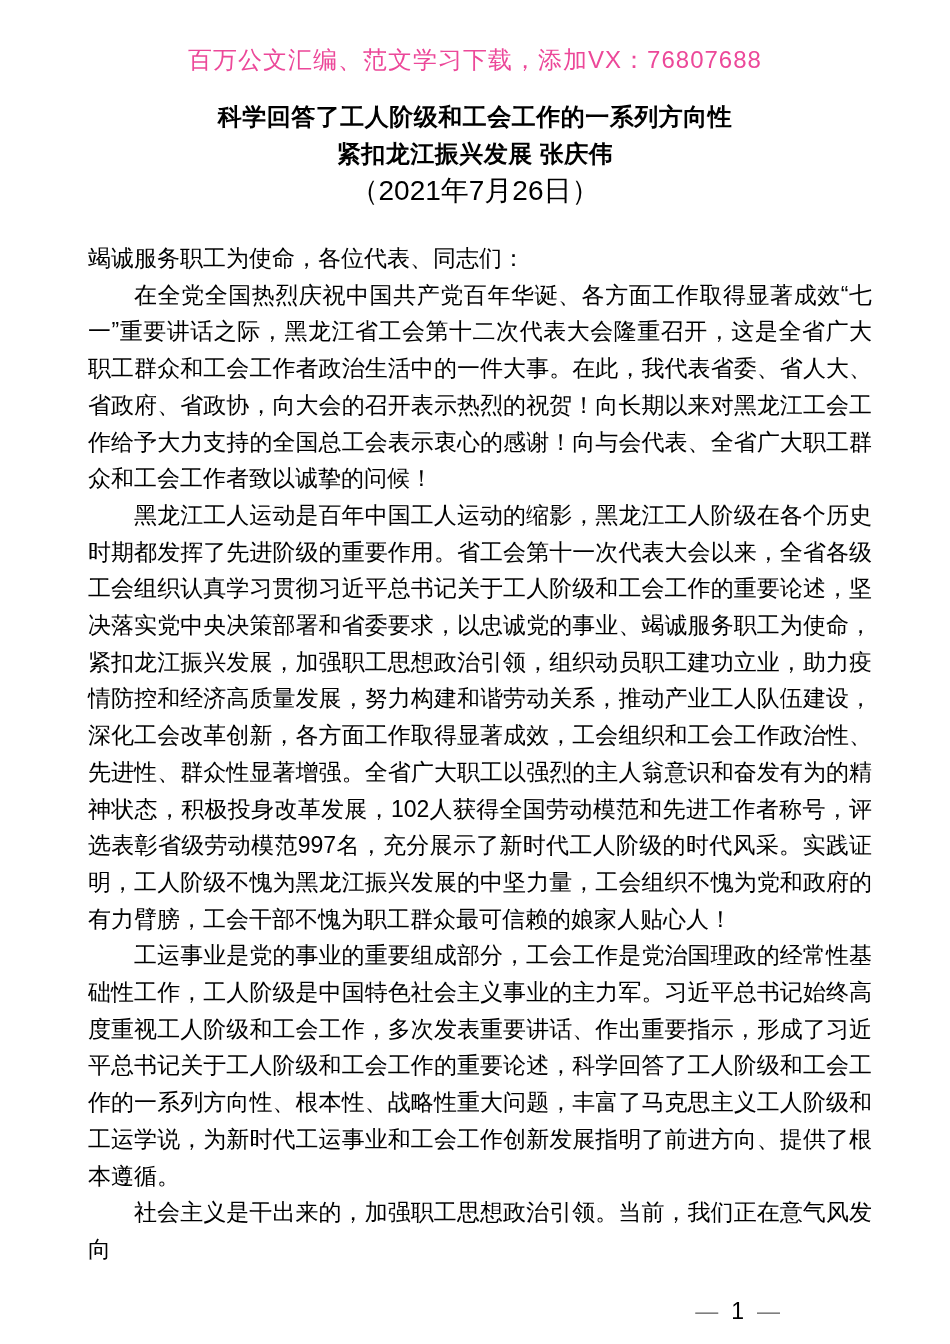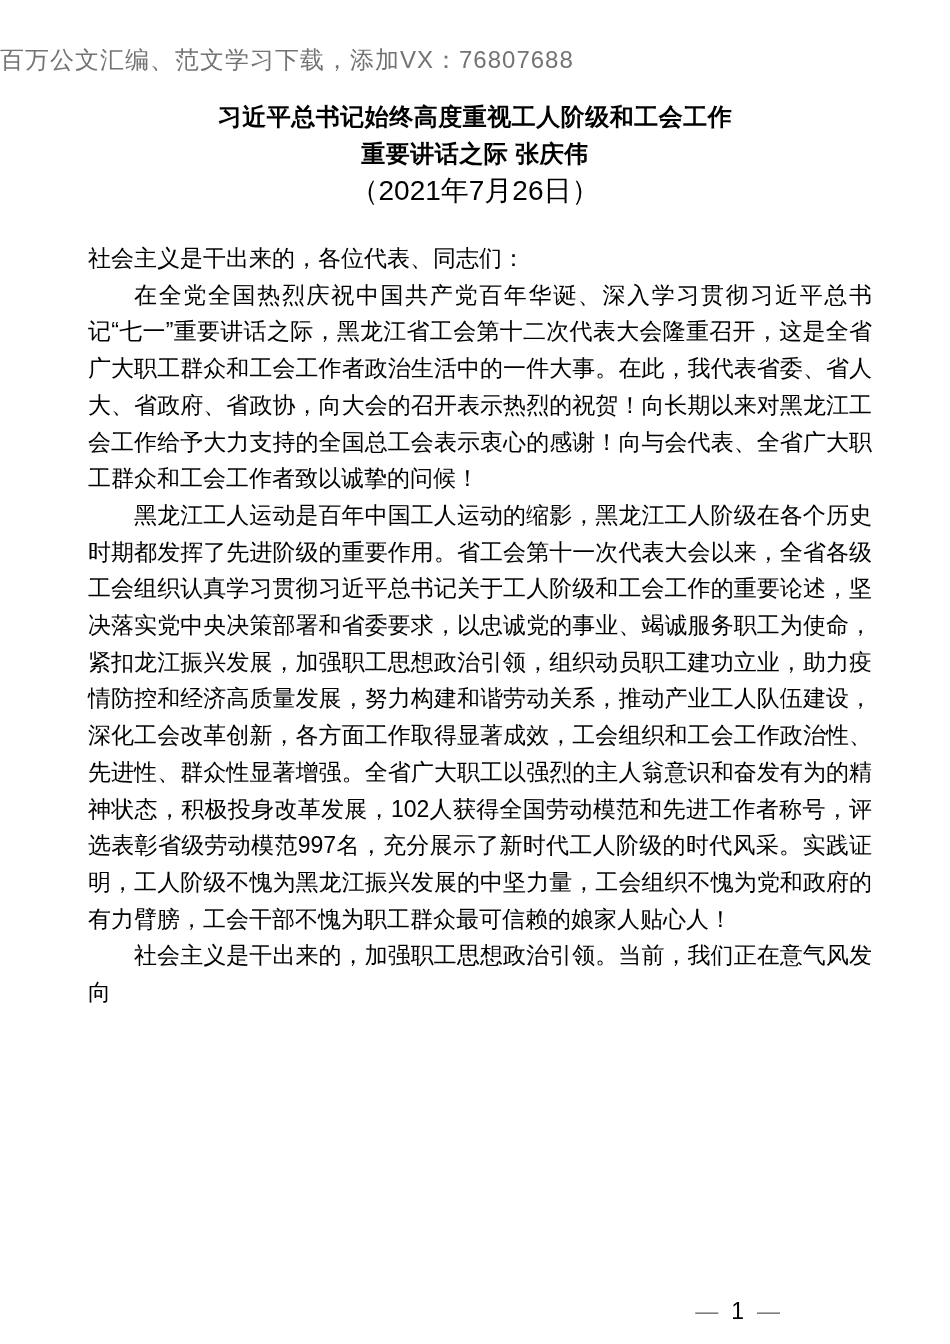--- a/index.html
+++ b/index.html
@@ -11,23 +11,24 @@
     position: relative;
     width: 950px;
     height: 1344px;
     background: #ffffff;
     overflow: hidden;
     font-family: "Liberation Sans", "DejaVu Sans", sans-serif;
     color: #000000;
   }
   .promo {
     padding-top: 46px;
+    text-align: center;
     font-size: 24px;
     line-height: 28px;
-    color: #737373;
+    color: #ec4899;
     letter-spacing: 1px;
   }
   .title-block {
     margin-top: 24px;
     text-align: center;
   }
   .doc-title {
     margin: 0;
     font-size: 24px;
     line-height: 37px;
@@ -77,29 +78,30 @@
   }
 </style>
 </head>
 <body>
 
 <div class="page">
 
   <div class="promo">百万公文汇编、范文学习下载，添加VX：76807688</div>
 
   <div class="title-block">
-    <h1 class="doc-title">习近平总书记始终高度重视工人阶级和工会工作</h1>
-    <div class="doc-author">重要讲话之际 张庆伟</div>
+    <h1 class="doc-title">科学回答了工人阶级和工会工作的一系列方向性</h1>
+    <div class="doc-author">紧扣龙江振兴发展 张庆伟</div>
     <div class="doc-date">（2021年7月26日）</div>
   </div>
 
   <div class="body-text">
-    <p class="salutation">社会主义是干出来的，各位代表、同志们：</p>
-    <p>在全党全国热烈庆祝中国共产党百年华诞、深入学习贯彻习近平总书记“七一”重要讲话之际，黑龙江省工会第十二次代表大会隆重召开，这是全省广大职工群众和工会工作者政治生活中的一件大事。在此，我代表省委、省人大、省政府、省政协，向大会的召开表示热烈的祝贺！向长期以来对黑龙江工会工作给予大力支持的全国总工会表示衷心的感谢！向与会代表、全省广大职工群众和工会工作者致以诚挚的问候！</p>
+    <p class="salutation">竭诚服务职工为使命，各位代表、同志们：</p>
+    <p>在全党全国热烈庆祝中国共产党百年华诞、各方面工作取得显著成效“七一”重要讲话之际，黑龙江省工会第十二次代表大会隆重召开，这是全省广大职工群众和工会工作者政治生活中的一件大事。在此，我代表省委、省人大、省政府、省政协，向大会的召开表示热烈的祝贺！向长期以来对黑龙江工会工作给予大力支持的全国总工会表示衷心的感谢！向与会代表、全省广大职工群众和工会工作者致以诚挚的问候！</p>
     <p>黑龙江工人运动是百年中国工人运动的缩影，黑龙江工人阶级在各个历史时期都发挥了先进阶级的重要作用。省工会第十一次代表大会以来，全省各级工会组织认真学习贯彻习近平总书记关于工人阶级和工会工作的重要论述，坚决落实党中央决策部署和省委要求，以忠诚党的事业、竭诚服务职工为使命，紧扣龙江振兴发展，加强职工思想政治引领，组织动员职工建功立业，助力疫情防控和经济高质量发展，努力构建和谐劳动关系，推动产业工人队伍建设，深化工会改革创新，各方面工作取得显著成效，工会组织和工会工作政治性、先进性、群众性显著增强。全省广大职工以强烈的主人翁意识和奋发有为的精神状态，积极投身改革发展，102人获得全国劳动模范和先进工作者称号，评选表彰省级劳动模范997名，充分展示了新时代工人阶级的时代风采。实践证明，工人阶级不愧为黑龙江振兴发展的中坚力量，工会组织不愧为党和政府的有力臂膀，工会干部不愧为职工群众最可信赖的娘家人贴心人！</p>
+    <p>工运事业是党的事业的重要组成部分，工会工作是党治国理政的经常性基础性工作，工人阶级是中国特色社会主义事业的主力军。习近平总书记始终高度重视工人阶级和工会工作，多次发表重要讲话、作出重要指示，形成了习近平总书记关于工人阶级和工会工作的重要论述，科学回答了工人阶级和工会工作的一系列方向性、根本性、战略性重大问题，丰富了马克思主义工人阶级和工运学说，为新时代工运事业和工会工作创新发展指明了前进方向、提供了根本遵循。</p>
     <p>社会主义是干出来的，加强职工思想政治引领。当前，我们正在意气风发向</p>
   </div>
 
   <div class="page-footer">
     <span class="dash">—</span><span class="num">1</span><span class="dash">—</span>
   </div>
 
 </div>
 
 </body></html>

